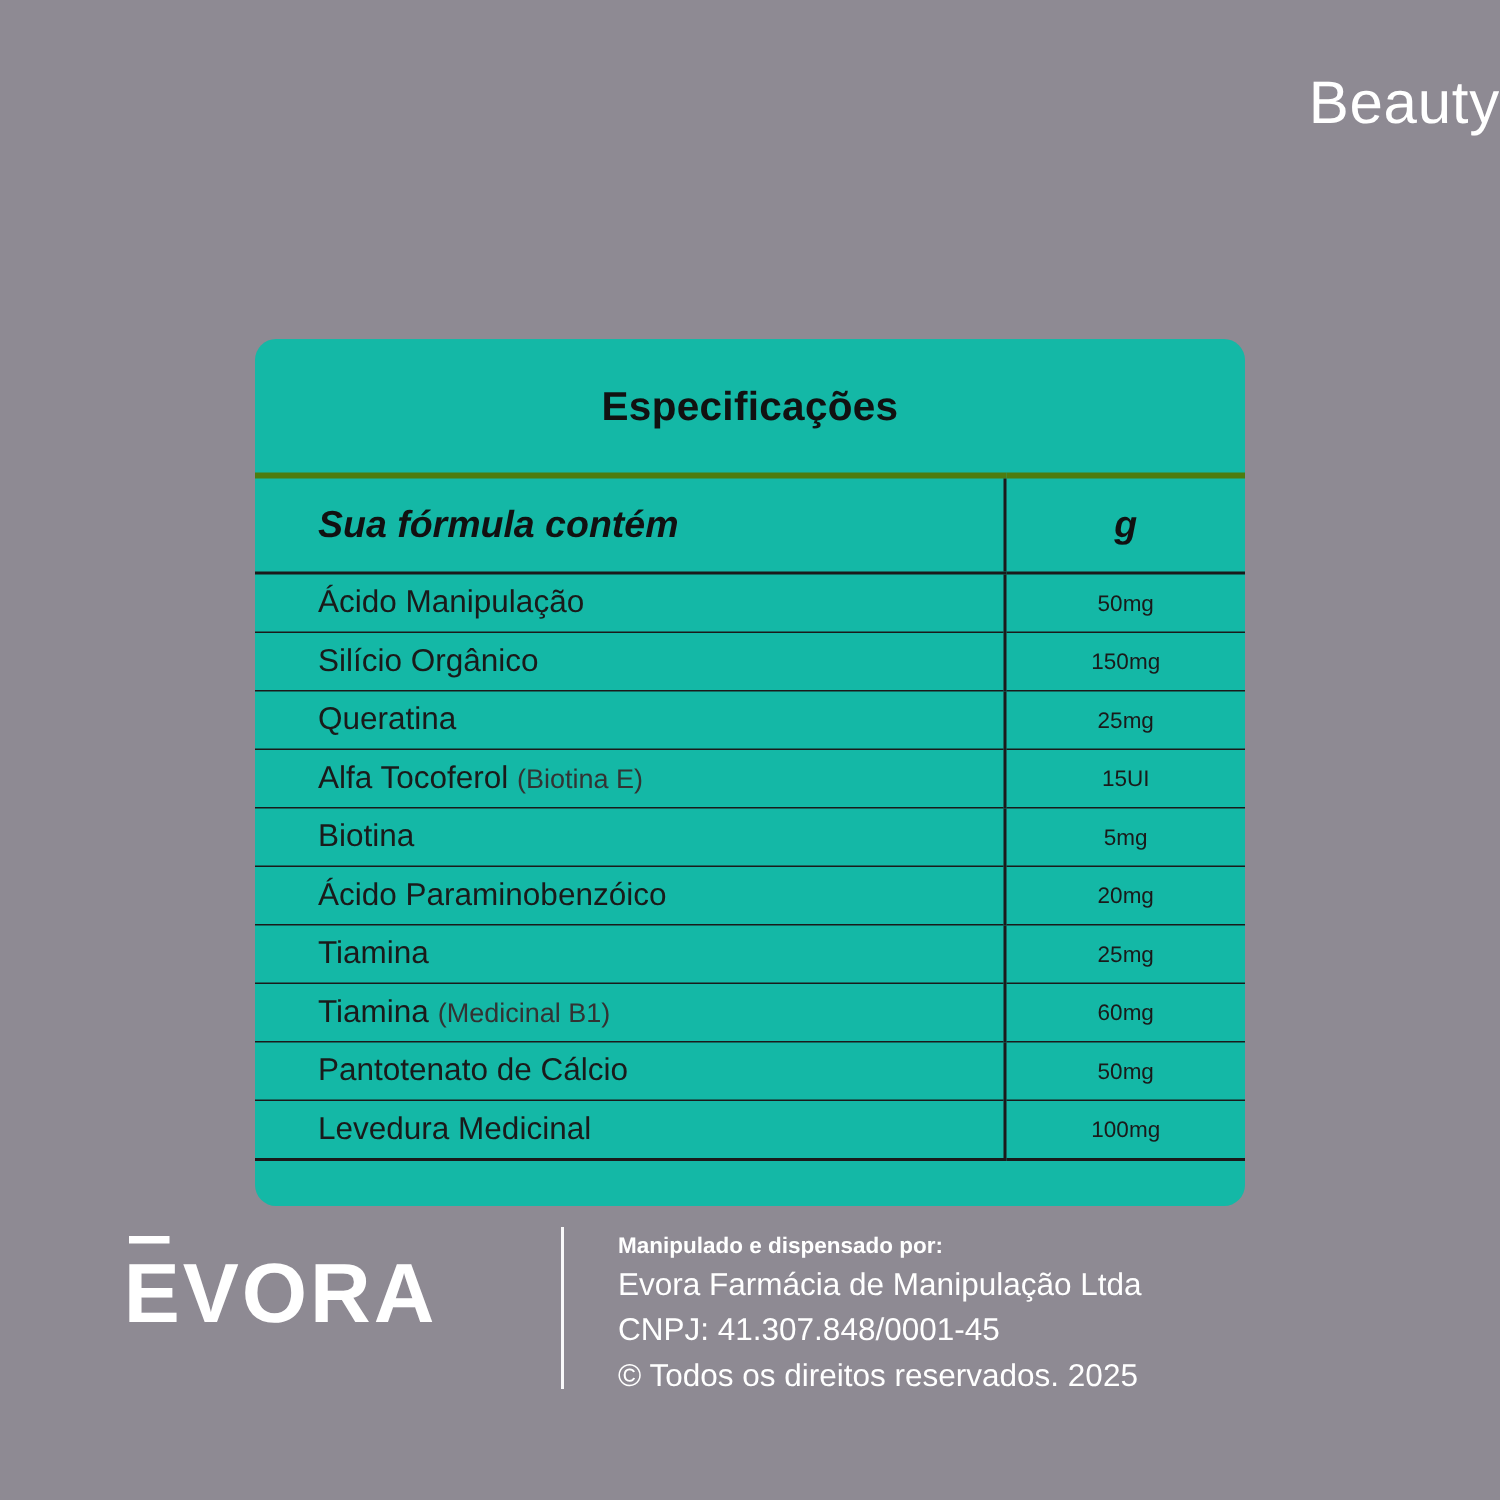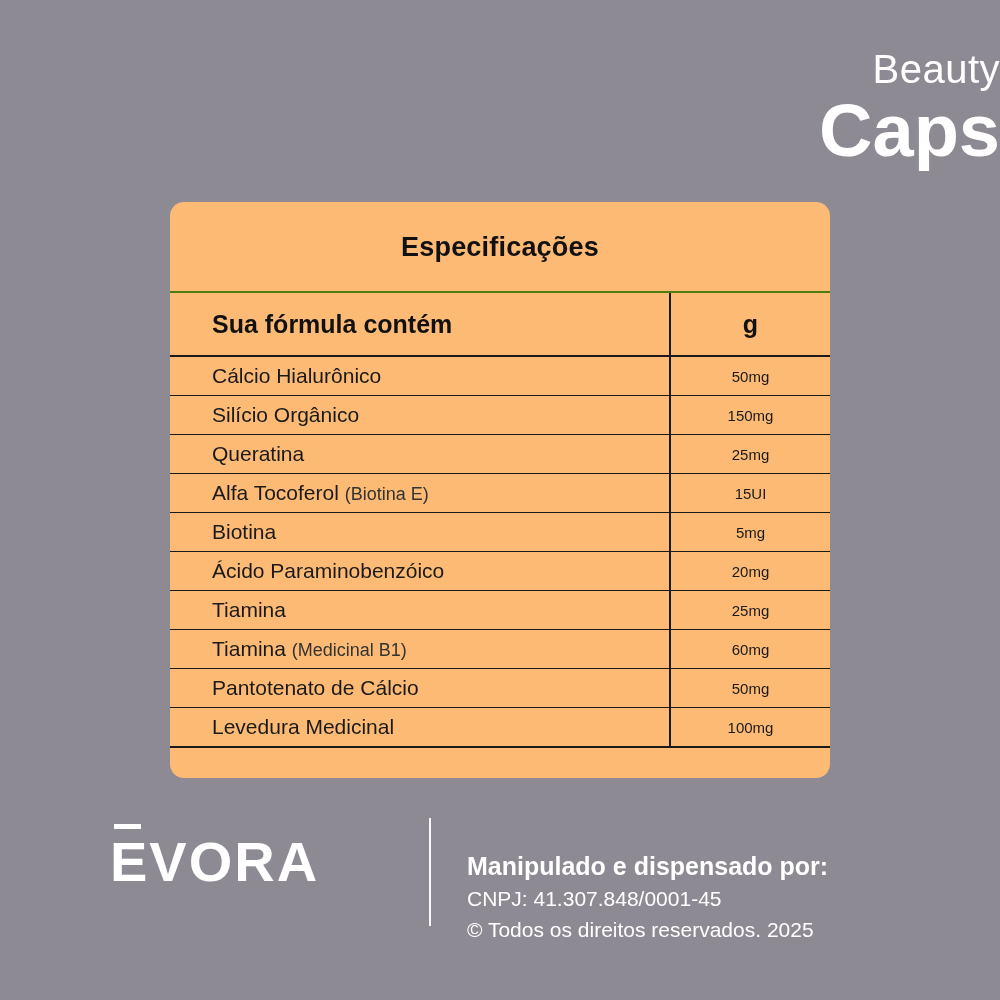--- a/index.html
+++ b/index.html
@@ -38,23 +38,23 @@
     font-weight: 700;
     letter-spacing: 0px;
     line-height: 1.05;
     margin-top: 2px;
   }
 
   
   .card {
     position: absolute;
     left: 170px;
-    top: 202px;
+    top: 226px;
     width: 660px;
-    background: #fdba74;
+    background: #14b8a6;
     border-radius: 14px;
     box-sizing: border-box;
     padding: 0 0 30px 0;
   }
   .card-title {
     text-align: center;
     font-size: 27px;
     font-weight: 700;
     color: #111111;
     padding: 30px 0 28px 0;
@@ -69,23 +69,24 @@
   table.spec col.c1 { width: 500px; }
   table.spec col.c2 { width: 160px; }
 
   table.spec th, table.spec td {
     padding: 0;
     vertical-align: middle;
   }
 
   
   .hrow th {
-    border-top: 2px solid #4d7c0f;
+    border-top: 4px solid #4d7c0f;
     border-bottom: 2px solid #1a1a1a;
     height: 62px;
+    font-style: italic;
   }
   .hrow .h-name {
     text-align: left;
     padding-left: 42px;
     font-size: 25px;
     font-weight: 700;
     color: #111;
   }
   .hrow .h-val {
     text-align: center;
@@ -125,21 +126,21 @@
   .footer {
     position: absolute;
     left: 0;
     top: 812px;
     width: 1000px;
     height: 160px;
     display: flex;
     align-items: flex-start;
   }
   .logo-wrap {
-    width: 429px;
+    width: 374px;
     display: flex;
     justify-content: center;
     align-items: center;
     padding-top: 22px;
   }
   .logo {
     color: #ffffff;
     font-size: 56px;
     font-weight: 700;
     letter-spacing: 2px;
@@ -161,58 +162,56 @@
     height: 108px;
     margin-top: 6px;
     opacity: 0.95;
   }
   .footer-text {
     padding-left: 36px;
     padding-top: 8px;
     color: #ffffff;
   }
   .footer-text .ft-bold {
-    font-size: 25px;
+    font-size: 15px;
     font-weight: 700;
     line-height: 1.45;
-    margin-top: 28px;
   }
   .footer-text .ft-line {
     font-size: 21px;
     font-weight: 400;
     line-height: 1.45;
   }
 </style>
 </head>
 <body>
 
 <div class="page">
 
   <div class="header">
     <div class="brand-line1">Beauty</div>
-    <div class="brand-line2">Caps</div>
   </div>
 
   <div class="card">
     <div class="card-title">Especificações</div>
 
     <table class="spec">
       <colgroup>
           <col class="c1">
           <col class="c2">
         </colgroup>
       <thead>
         <tr class="hrow">
           <th class="h-name">Sua fórmula contém</th>
           <th class="h-val">g</th>
         </tr>
       </thead>
       <tbody>
         <tr class="drow">
-          <td class="d-name"><span>Cálcio Hialurônico</span></td>
+          <td class="d-name"><span>Ácido Manipulação</span></td>
           <td class="d-val">50mg</td>
         </tr>
         <tr class="drow">
           <td class="d-name"><span>Silício Orgânico</span></td>
           <td class="d-val">150mg</td>
         </tr>
         <tr class="drow">
           <td class="d-name"><span>Queratina</span></td>
           <td class="d-val">25mg</td>
         </tr>
@@ -251,18 +250,19 @@
   <div class="footer">
     <div class="logo-wrap">
       <div class="logo">
         <span class="macron"></span>
         <span>EVORA</span>
       </div>
     </div>
     <div class="divider"></div>
     <div class="footer-text">
       <div class="ft-bold">Manipulado e dispensado por:</div>
+      <div class="ft-line">Evora Farmácia de Manipulação Ltda</div>
       <div class="ft-line">CNPJ: 41.307.848/0001-45</div>
       <div class="ft-line">© Todos os direitos reservados. 2025</div>
     </div>
   </div>
 
 </div>
 
 </body></html>

